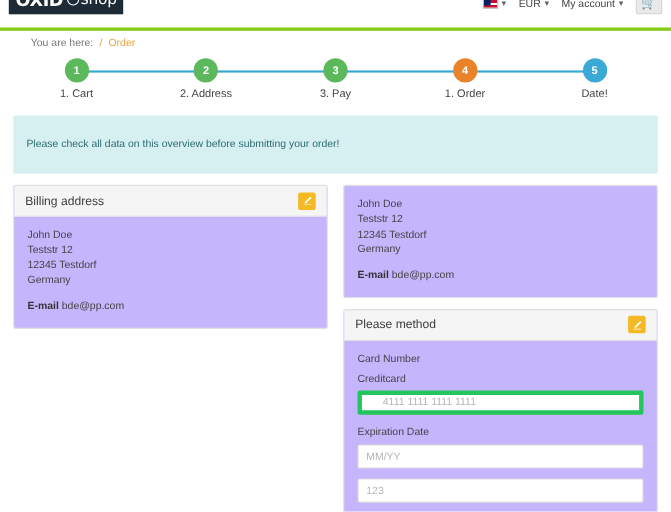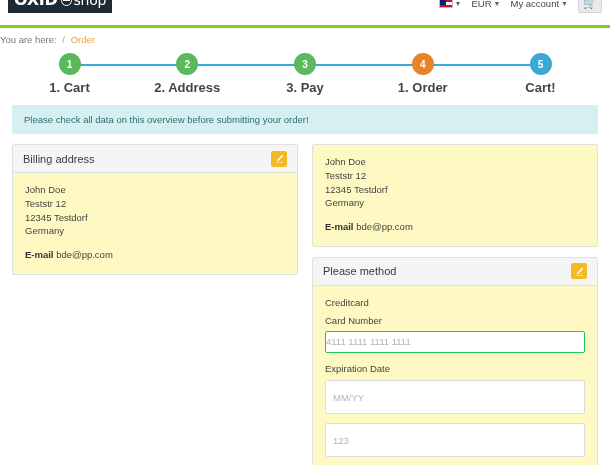--- a/index.html
+++ b/index.html
@@ -91,21 +91,21 @@
     border: 1px solid #d5d5d5;
     border-radius: 2px;
     display: flex;
     align-items: center;
     justify-content: center;
   }
   .cart-icon { font-size: 11px; color: #555; line-height: 1; }
 
   
   .breadcrumb {
-    padding: 6px 12px 4px 0;
+    padding: 6px 12px 4px 28px;
     font-size: 9.5px;
     color: #777;
     background: #ffffff;
   }
   .breadcrumb .sep { color: #d9a441; margin: 0 3px; }
   .breadcrumb .cur { color: #e8a33d; }
 
   
   .steps {
     position: relative;
@@ -141,48 +141,47 @@
     font-size: 10px;
     display: flex;
     align-items: center;
     justify-content: center;
     font-weight: bold;
     position: relative;
     z-index: 2;
   }
   .step-label {
     margin-top: 5px;
-    font-size: 13px;
+    font-size: 10px;
     color: #444;
     text-align: left;
     white-space: nowrap;
-    font-weight: bold;
   }
 
   
   .notice {
     margin: 8px 12px 0 12px;
     background: #d6f0f2;
     color: #2d6b72;
     font-size: 9.5px;
-    padding: 9px 12px;
+    padding: 21px 12px;
     border-radius: 2px;
   }
 
   
   .grid {
     display: flex;
     gap: 14px;
     padding: 10px 12px 0 12px;
   }
   .col { width: 50%; display: flex; flex-direction: column; gap: 10px; }
 
   .panel {
     border: 1px solid #e0e0e0;
-    background: #fef9c3;
+    background: #c4b5fd;
     border-radius: 2px;
   }
   .panel-head {
     background: #f5f5f5;
     border-bottom: 1px solid #e0e0e0;
     padding: 7px 10px;
     display: flex;
     align-items: center;
     justify-content: space-between;
     height: 28px;
@@ -212,35 +211,35 @@
 
   
   .pay-label {
     font-size: 9.5px;
     color: #444;
     margin: 0 0 4px 0;
   }
   .field {
     width: 100%;
     height: 22px;
-    border: 1px solid #22c55e;
+    border: 4px solid #22c55e;
     border-radius: 2px;
     background: #ffffff;
     font-size: 9.5px;
     color: #555;
-    padding: 0 0;
+    padding: 0 19px;
     font-family: "Liberation Sans", sans-serif;
     margin-bottom: 9px;
     display: flex;
     align-items: center;
   }
   .field.placeholder { color: #b5b5b5; }
   .field-input {
     width: 100%;
-    height: 34px;
+    height: 22px;
     border: 1px solid #dcdcdc;
     border-radius: 2px;
     font-size: 9.5px;
     padding: 0 7px;
     color: #555;
     font-family: "Liberation Sans", sans-serif;
     margin-bottom: 9px;
     outline: none;
   }
   .field-input::placeholder { color: #b5b5b5; }
@@ -292,21 +291,21 @@
     <div class="step">
       <div class="step-circle" id="sc2" style="background: rgb(92, 184, 92);">3</div>
       <div class="step-label">3. Pay</div>
     </div>
     <div class="step">
       <div class="step-circle" id="sc3" style="background: rgb(232, 131, 42);">4</div>
       <div class="step-label">1. Order</div>
     </div>
     <div class="step">
       <div class="step-circle" id="sc4" style="background: rgb(58, 169, 214);">5</div>
-      <div class="step-label">Cart!</div>
+      <div class="step-label">Date!</div>
     </div>
   </div>
 </div>
 
 <div class="notice">Please check all data on this overview before submitting your order!</div>
 
 <div class="grid">
 
   <div class="col">
 
@@ -354,22 +353,22 @@
       <div class="panel-head">
         <span class="panel-title">Please method</span>
         <span class="edit-btn">
           <svg width="9" height="9" viewBox="0 0 16 16">
               <path d="M12.5 1.5l2 2-8.5 8.5-2.6.6.6-2.6z" fill="#ffffff"></path>
               <path d="M2 14h12v1H2z" fill="#ffffff"></path>
             </svg>
         </span>
       </div>
       <div class="panel-body">
+        <div class="pay-label">Card Number</div>
         <div class="pay-label">Creditcard</div>
-        <div class="pay-label">Card Number</div>
         <div class="field placeholder">4111 1111 1111 1111</div>
 
         <div class="pay-label">Expiration Date</div>
         <input class="field-input" type="text" placeholder="MM/YY" style="">
 
         <input class="field-input" type="text" placeholder="123" style="">
 
         
         
 

